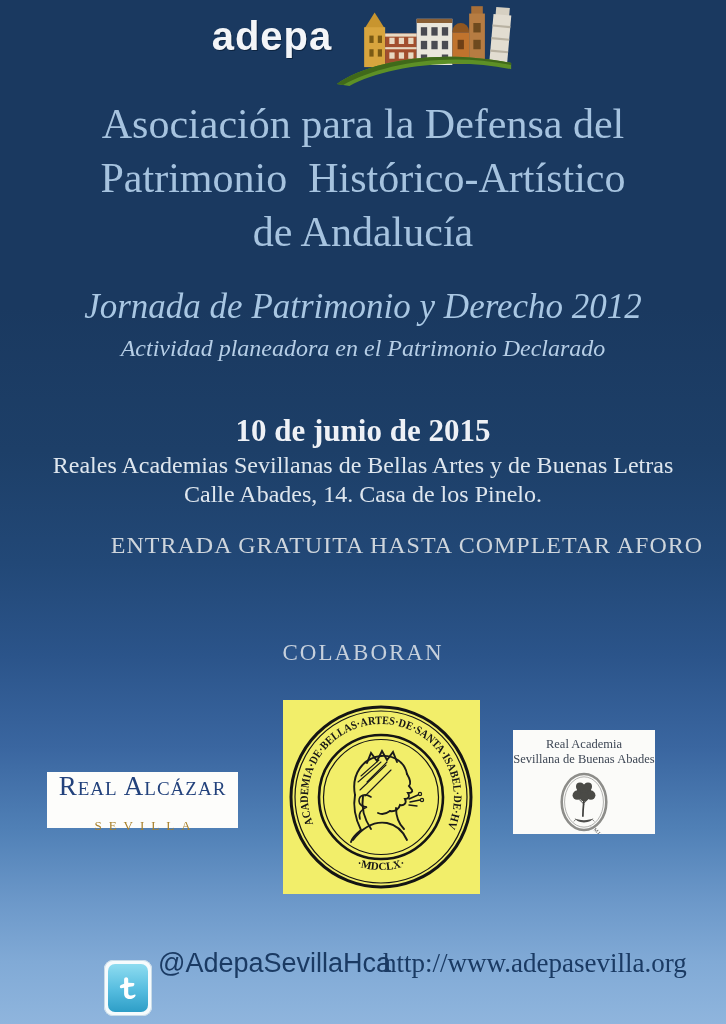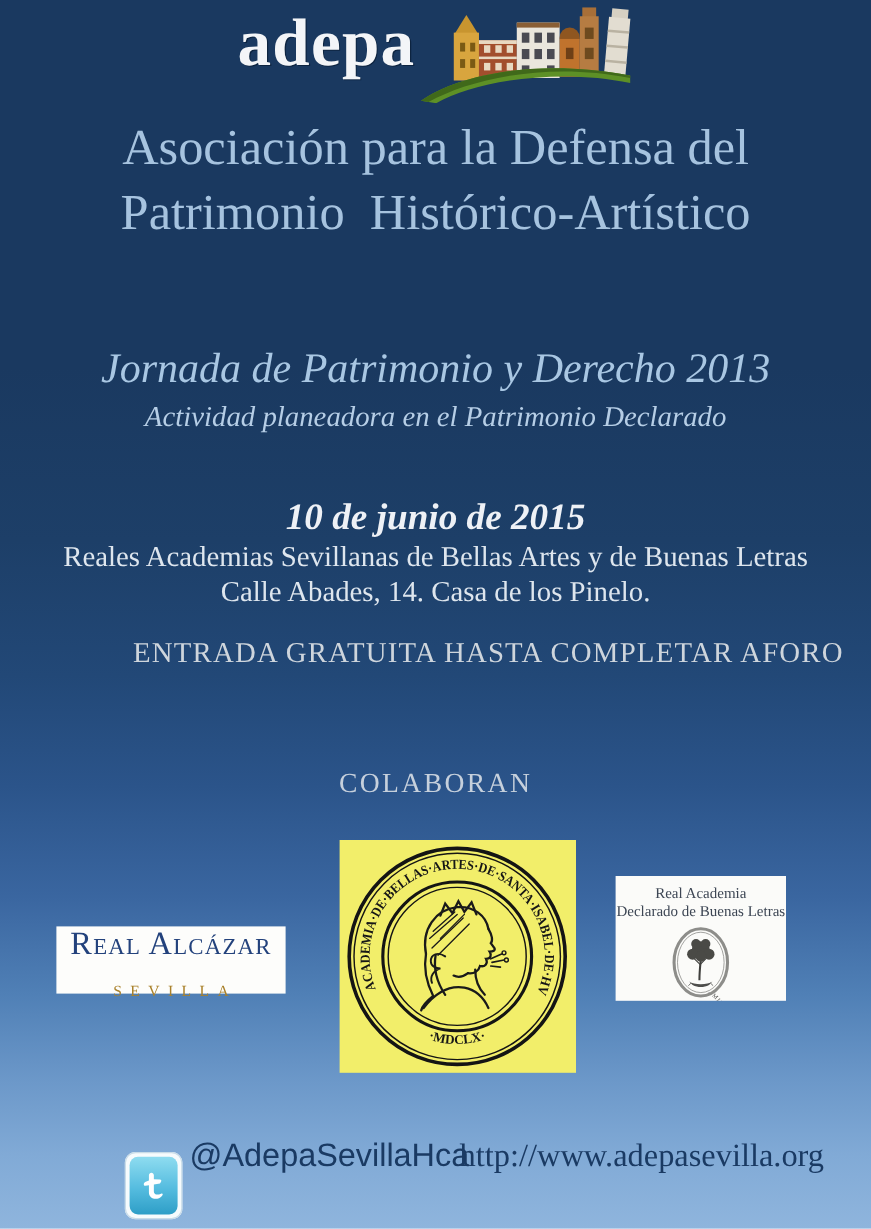--- a/index.html
+++ b/index.html
@@ -9,31 +9,31 @@
     background:linear-gradient(180deg,
       #1a3960 0%, #1a3960 30%, #1d3f68 44%, #224877 55%,
       #2b548a 64%, #3a66a0 73%, #5080b6 81%, #6c98c9 88%,
       #81aad6 94%, #8fb5dd 100%);
   }
   .centered { position:absolute; left:0; width:100%; text-align:center; }
 
   
   .logo-row { position:absolute; top:2px; left:0; width:100%;
     display:flex; justify-content:center; align-items:center; }
-  .wordmark { font-family:Liberation Serif, serif; font-weight:bold;
-    font-size:56px; color:#f3f5f8; letter-spacing:1px; margin-top:-16px;
+  .wordmark { font-family:Liberation Sans, sans-serif; font-weight:bold;
+    font-size:40px; color:#f3f5f8; letter-spacing:1px; margin-top:-16px;
     text-shadow:1px 1px 0 #0d2440; }
   .cityscape { margin-left:2px; }
 
   
   .title { top:97px; color:#a6c3df; font-size:42px; line-height:54px; }
   .title-line { white-space:pre; }
   .event-heading { top:287px; color:#a9c7e3; font-size:35px; font-style:italic; }
   .event-subheading { top:335px; color:#b6cee6; font-size:24px; font-style:italic; }
-  .date { top:413px; color:#eef1f6; font-size:31px; font-weight:bold; font-style:italic; }
+  .date { top:413px; color:#eef1f6; font-size:31px; font-weight:bold; }
   .venue { top:452px; color:#dee6ee; font-size:24px; }
   .address { top:481px; color:#dee6ee; font-size:24px; }
   .notice { top:532px; color:#ced5dc; font-size:24px; letter-spacing:1px;padding-left:44px; }
   .colaboran { top:640px; color:#c6d0dc; font-size:23px; letter-spacing:2px; }
 
   
   .logo-alcazar { position:absolute; left:47px; top:772px; width:191px; height:56px;
     background:#fdfdfb; display:flex; flex-direction:column; align-items:center;
     justify-content:flex-start; padding-top:2px; box-sizing:border-box; }
   .alcazar-name { font-variant:small-caps; color:#23427c; font-size:27px;
@@ -116,23 +116,24 @@
       </g>
 
       <path d="M2,78 C32,57 95,44 168,58 L168,64 C112,52 46,62 14,80 Z" fill="#5d9026"></path>
       <path d="M2,78 C32,57 95,44 168,58 L168,60 C104,47 42,60 8,79 Z" fill="#40691a"></path>
     </svg>
   </div>
 
   <div class="centered title">
     <div class="title-line">Asociación para la Defensa del</div>
     <div class="title-line">Patrimonio  Histórico-Artístico</div>
-  </div>
-
-  <div class="centered event-heading">Jornada de Patrimonio y Derecho 2013</div>
+    <div class="title-line">de Andalucía</div>
+  </div>
+
+  <div class="centered event-heading">Jornada de Patrimonio y Derecho 2012</div>
   <div class="centered event-subheading">Actividad planeadora en el Patrimonio Declarado</div>
 
   <div class="centered date">10 de junio de 2015</div>
   <div class="centered venue">Reales Academias Sevillanas de Bellas Artes y de Buenas Letras</div>
   <div class="centered address">Calle Abades, 14. Casa de los Pinelo.</div>
 
   <div class="centered notice">ENTRADA GRATUITA HASTA COMPLETAR AFORO</div>
 
   <div class="centered colaboran">COLABORAN</div>
 
@@ -181,21 +182,21 @@
         <path d="M88,97 C82,93 76,95 76,101 C76,105 80,107 84,107 C78,109 75,114 77,119" stroke-width="1.6"></path>
         <path d="M126,99 L135,95 M127,102 L137,100 M126,105 L134,106" stroke-width="1.4"></path>
         <circle cx="137" cy="94" r="1.6" stroke-width="1.2"></circle>
         <circle cx="139" cy="100" r="1.6" stroke-width="1.2"></circle>
       </g>
     </svg>
   </div>
 
   <div class="logo-buenas">
     <div class="buenas-line">Real Academia</div>
-    <div class="buenas-line">Declarado de Buenas Letras</div>
+    <div class="buenas-line">Sevillana de Buenas Abades</div>
     <svg width="94" height="104" viewBox="0 0 100 112" style="margin-top:3px;">
       <defs>
         <path id="bl-ring" d="M50,100 A34,44 0 1 1 49.9,100" fill="none"></path>
       </defs>
       <ellipse cx="50" cy="56" rx="39" ry="49" fill="none" stroke="#8d8d8a" stroke-width="4.5"></ellipse>
       <ellipse cx="50" cy="56" rx="34" ry="44" fill="none" stroke="#7a7a77" stroke-width="1"></ellipse>
       <text class="buenas-seal-text" font-size="9" letter-spacing="1">
         <textPath href="#bl-ring" startOffset="4%">· MINERVAE</textPath>
       </text>
       <text class="buenas-seal-text" font-size="9" letter-spacing="1">

